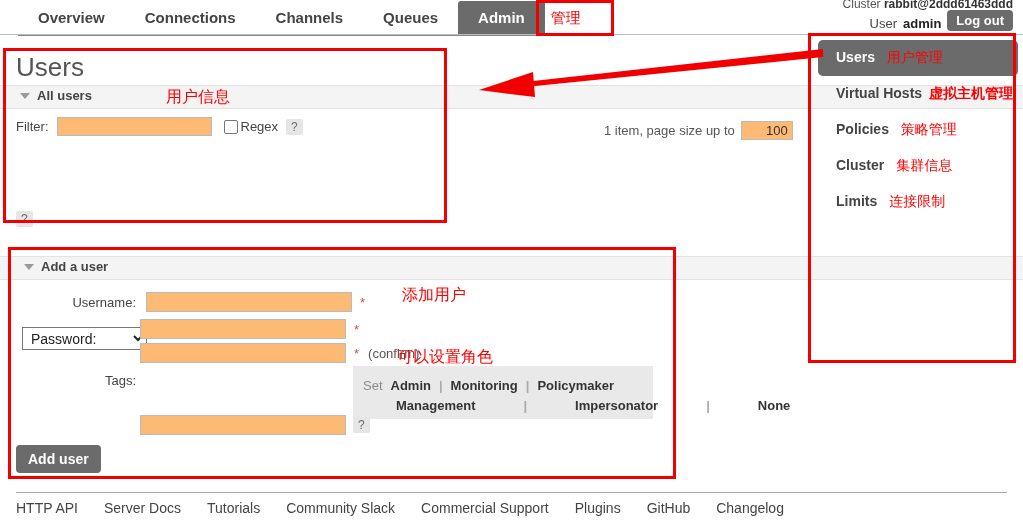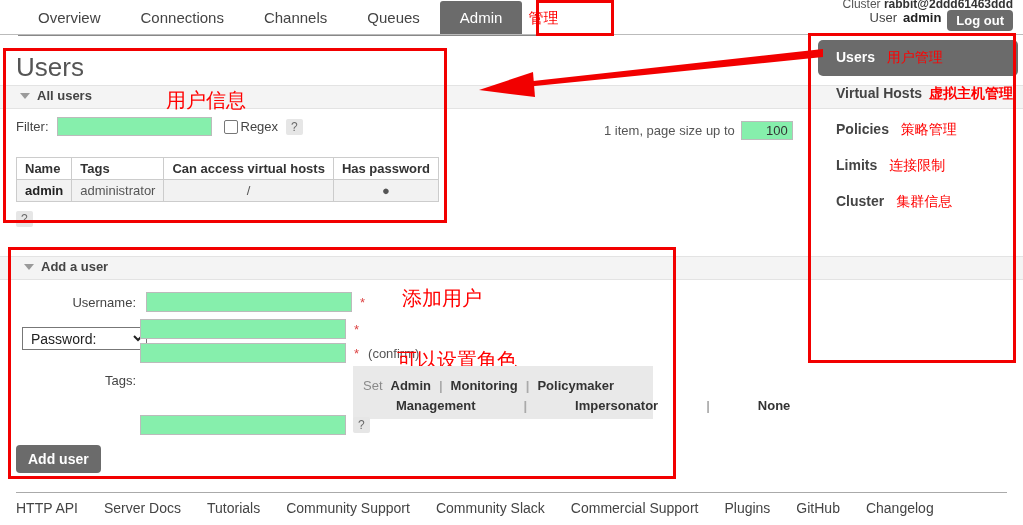--- a/index.html
+++ b/index.html
@@ -11,33 +11,33 @@
     color:#444;
     position:relative;
     overflow:hidden;
   }
   .root{position:relative;width:1023px;height:525px;}
 
   
   .topbar{position:absolute;left:0;top:0;width:1023px;height:38px;}
   .nav{position:absolute;left:18px;top:0;height:36px;display:flex;align-items:center;gap:0;}
   .nav-item{
-    font-weight:normal;font-size:15px;color:#444;
+    font-weight:bold;font-size:15px;color:#444;
     padding:8px 20px;line-height:18px;white-space:nowrap;cursor:pointer;
   }
   .nav-item.active{background:#6b6b6b;color:#fff;border-radius:3px 3px 0 0;}
   .nav-cn{color:#ff0000;font-size:15px;font-weight:normal;padding:8px 6px;}
   .navline{position:absolute;left:18px;top:34px;width:580px;height:2px;background:#888;}
 
   .cluster-line{
     position:absolute;right:10px;top:-3px;font-size:12px;color:#555;white-space:nowrap;
   }
   .cluster-line b{color:#333;}
   .user-line{position:absolute;right:10px;top:10px;font-size:13px;color:#444;white-space:nowrap;
-    display:flex;align-items:flex-start;gap:6px;justify-content:flex-end;}
+    display:flex;align-items:flex-end;gap:6px;justify-content:flex-end;}
   .user-line b{color:#222;}
   .logout-btn{
     background:#6b6b6b;color:#fff;border:none;border-radius:4px;
     font-family:"Liberation Sans",sans-serif;font-size:13px;font-weight:bold;
     padding:3px 9px;cursor:pointer;
   }
   .topline{position:absolute;left:0;top:34px;width:1023px;height:1px;background:#bbb;}
 
   
   .page-title{
@@ -48,27 +48,27 @@
     position:absolute;left:0;width:1023px;height:22px;
     background:#f4f4f4;border-top:1px solid #e3e3e3;border-bottom:1px solid #e3e3e3;
   }
   .band-label{
     position:absolute;font-weight:bold;font-size:13px;color:#444;
     display:flex;align-items:center;gap:7px;cursor:pointer;
   }
   .tri{width:0;height:0;border-left:5px solid transparent;border-right:5px solid transparent;
        border-top:6px solid #9a9a9a;display:inline-block;}
 
-  .cn{color:#ff0000;font-size:20px;white-space:nowrap;position:absolute;}
+  .cn{color:#ff0000;font-size:16px;white-space:nowrap;position:absolute;}
 
   
   .filter-row{position:absolute;left:16px;top:117px;display:flex;align-items:center;gap:8px;}
   .filter-label{font-size:13px;color:#444;}
   .txt{
-    border:1px solid #bbb;background:#86efac;height:19px;box-sizing:border-box;
+    border:1px solid #bbb;background:#fdba74;height:19px;box-sizing:border-box;
     font-family:"Liberation Sans",sans-serif;font-size:13px;padding:0 4px;color:#333;
   }
   .regex-wrap{display:flex;align-items:center;gap:3px;margin-left:4px;}
   .cb{width:12px;height:12px;border:1px solid #777;background:#fff;border-radius:2px;display:inline-block;}
   .regex-label{font-size:13px;color:#444;}
   .help{
     background:#e6e6e6;color:#6b6b6b;font-size:12px;line-height:14px;
     padding:1px 5px;border-radius:2px;cursor:pointer;display:inline-block;
   }
 
@@ -180,38 +180,20 @@
       <span class="regex-label">Regex</span>
     </span>
     <span class="help">?</span>
   </div>
 
   <div class="pagesize">
     <span>1 item, page size up to</span>
     <input class="txt" value="100" style="">
   </div>
 
-  <table class="users">
-    <thead>
-      <tr>
-        <th>Name</th>
-        <th>Tags</th>
-        <th>Can access virtual hosts</th>
-        <th>Has password</th>
-      </tr>
-    </thead>
-    <tbody>
-      <tr>
-        <td class="name">admin</td>
-        <td>administrator</td>
-        <td class="center">/</td>
-        <td class="center">●</td>
-      </tr>
-    </tbody>
-  </table>
   <span class="help tbl-help">?</span>
 
   <div class="section-band" style="top:256px;"></div>
   <div class="band-label" style="left:24px;top:259px;">
     <span class="tri"></span>
     <span>Add a user</span>
   </div>
 
   <div class="frow" style="left:16px;top:292px;">
     <span class="flabel">Username:</span>
@@ -272,35 +254,34 @@
     </div>
     <div class="side-item">
       <span>Virtual Hosts</span>
       <span class="side-cn" style="margin-left:3px;font-weight:bold;">虚拟主机管理</span>
     </div>
     <div class="side-item">
       <span>Policies</span>
       <span class="side-cn">策略管理</span>
     </div>
     <div class="side-item">
+      <span>Cluster</span>
+      <span class="side-cn">集群信息</span>
+    </div>
+    <div class="side-item">
       <span>Limits</span>
       <span class="side-cn">连接限制</span>
-    </div>
-    <div class="side-item">
-      <span>Cluster</span>
-      <span class="side-cn">集群信息</span>
     </div>
   </div>
 
   <div class="footline"></div>
   <div class="footer">
     <span class="foot-link">HTTP API</span>
     <span class="foot-link">Server Docs</span>
     <span class="foot-link">Tutorials</span>
-    <span class="foot-link">Community Support</span>
     <span class="foot-link">Community Slack</span>
     <span class="foot-link">Commercial Support</span>
     <span class="foot-link">Plugins</span>
     <span class="foot-link">GitHub</span>
     <span class="foot-link">Changelog</span>
   </div>
 
   <div class="redbox" style="left:536px;top:0px;width:78px;height:36px;"></div>
   <div class="redbox" style="left:3px;top:48px;width:444px;height:175px;"></div>
   <div class="redbox" style="left:8px;top:247px;width:668px;height:232px;"></div>

